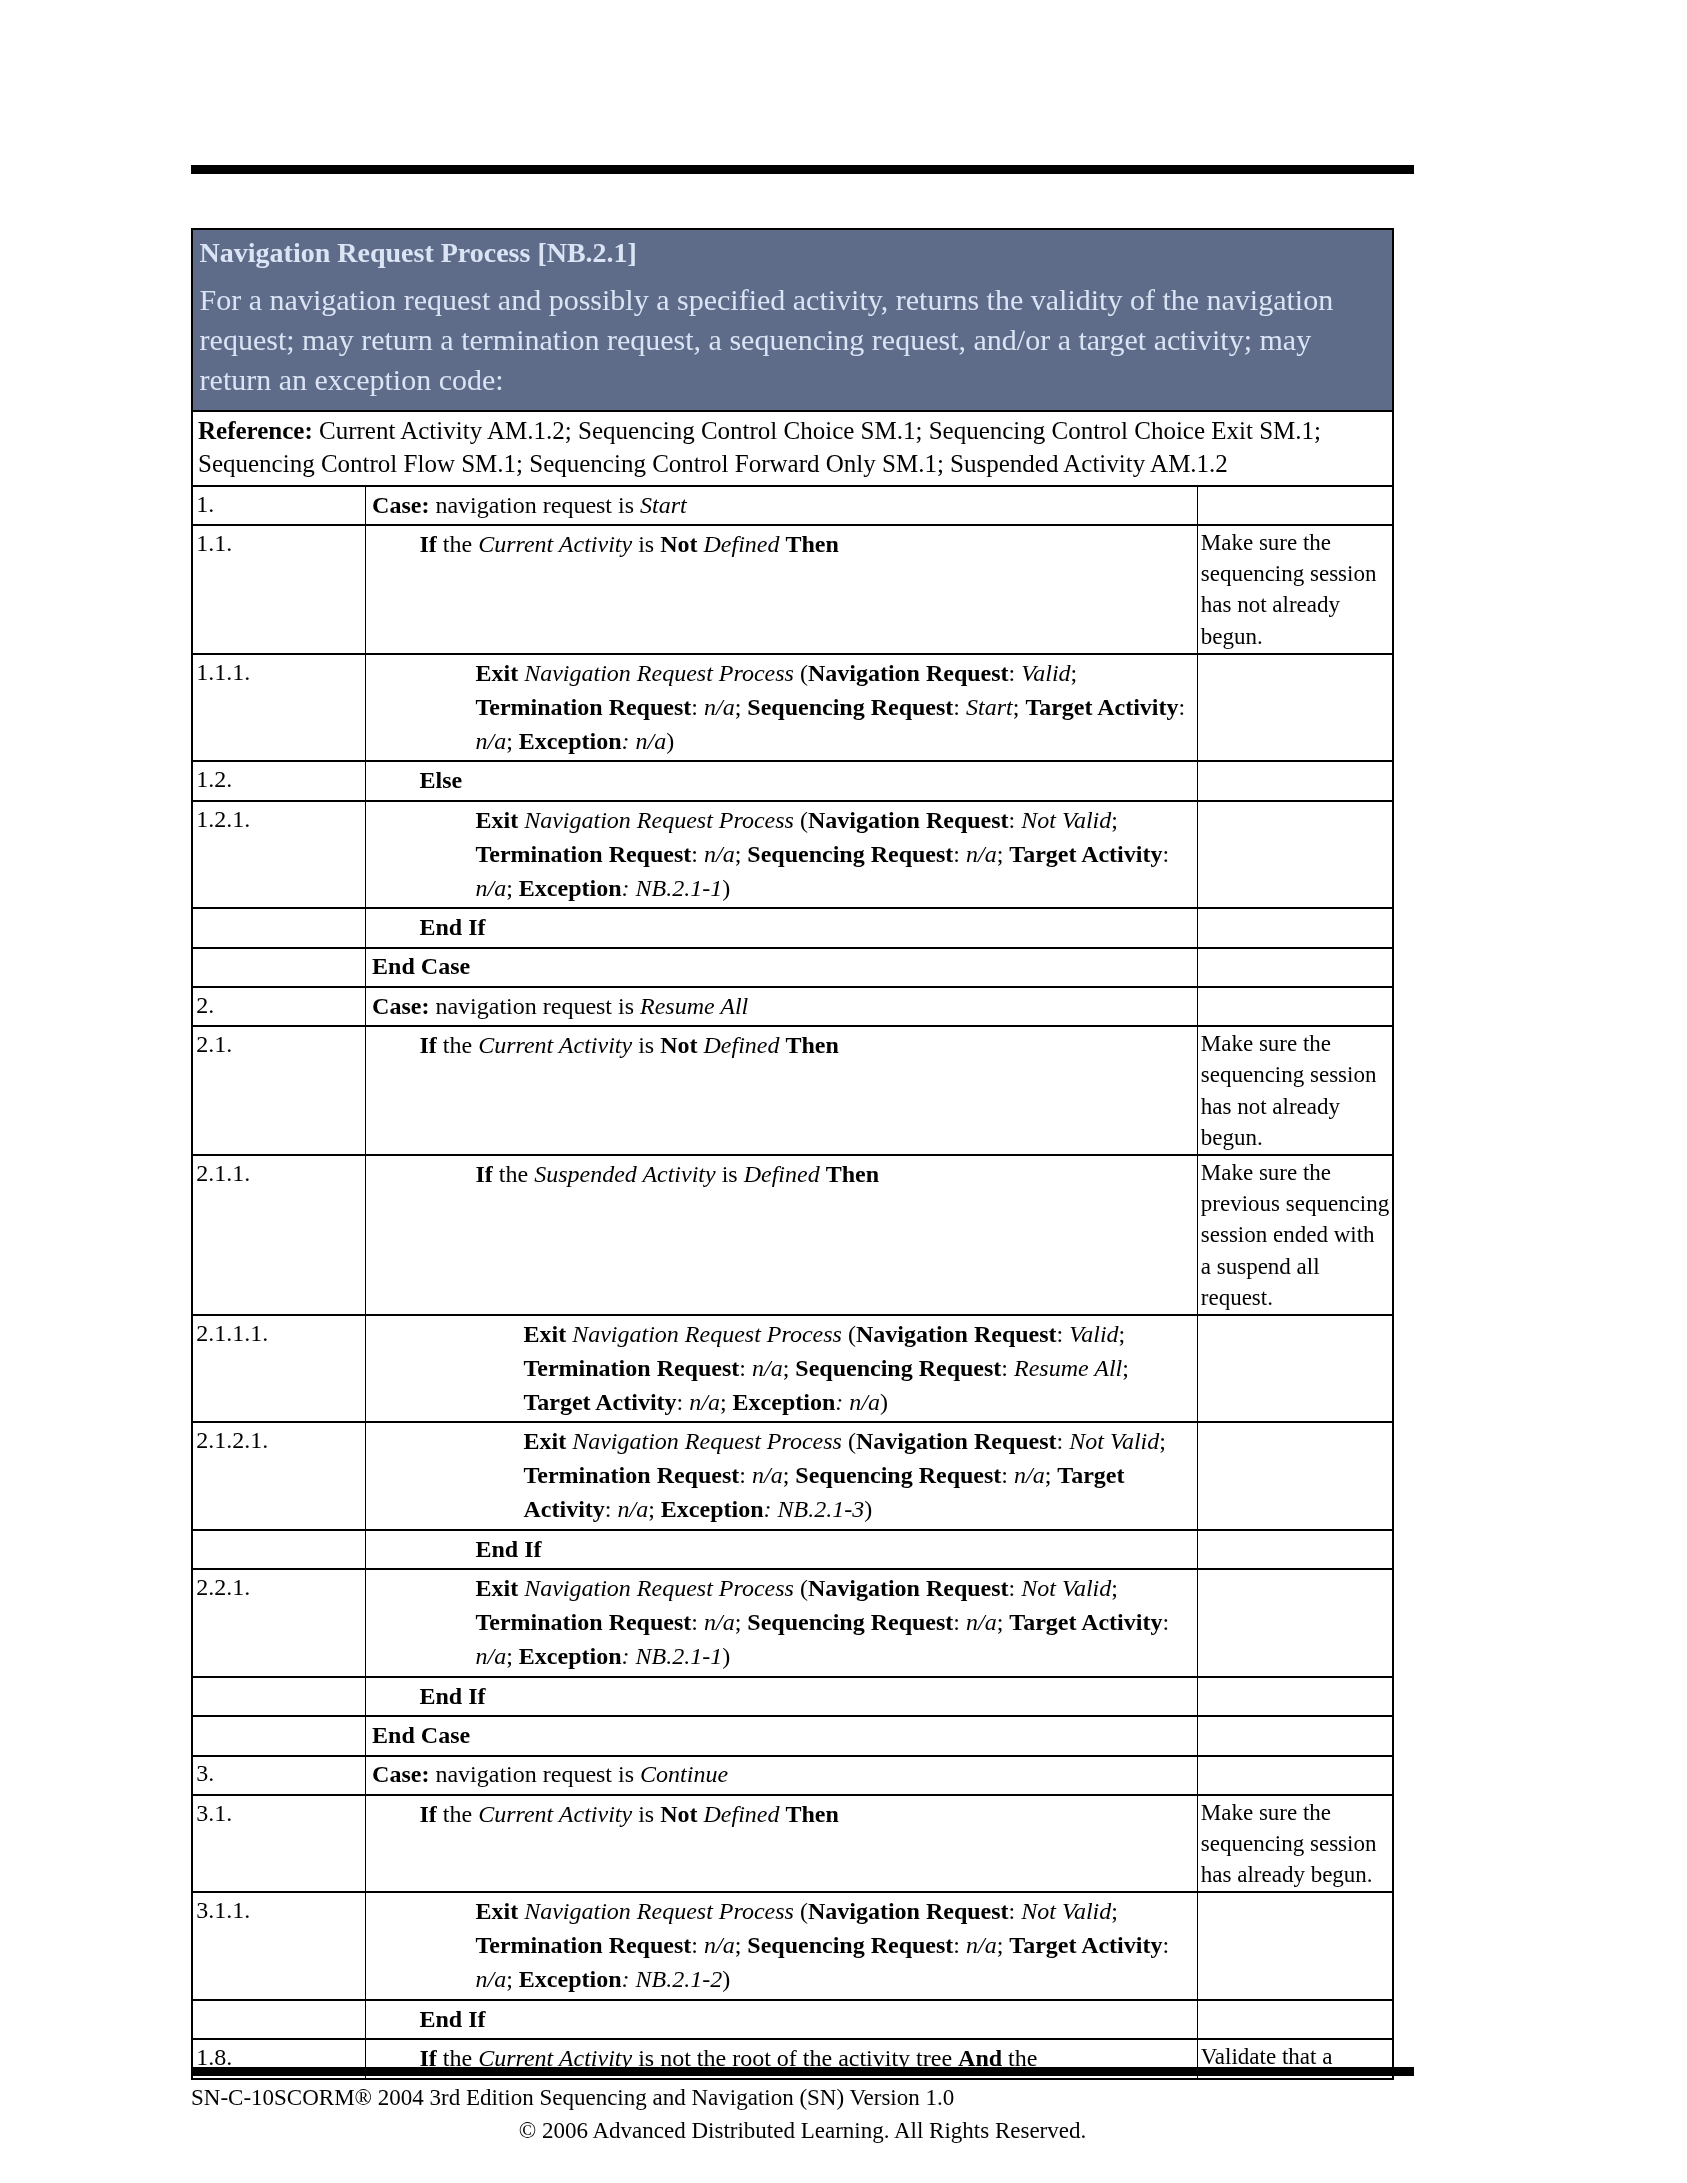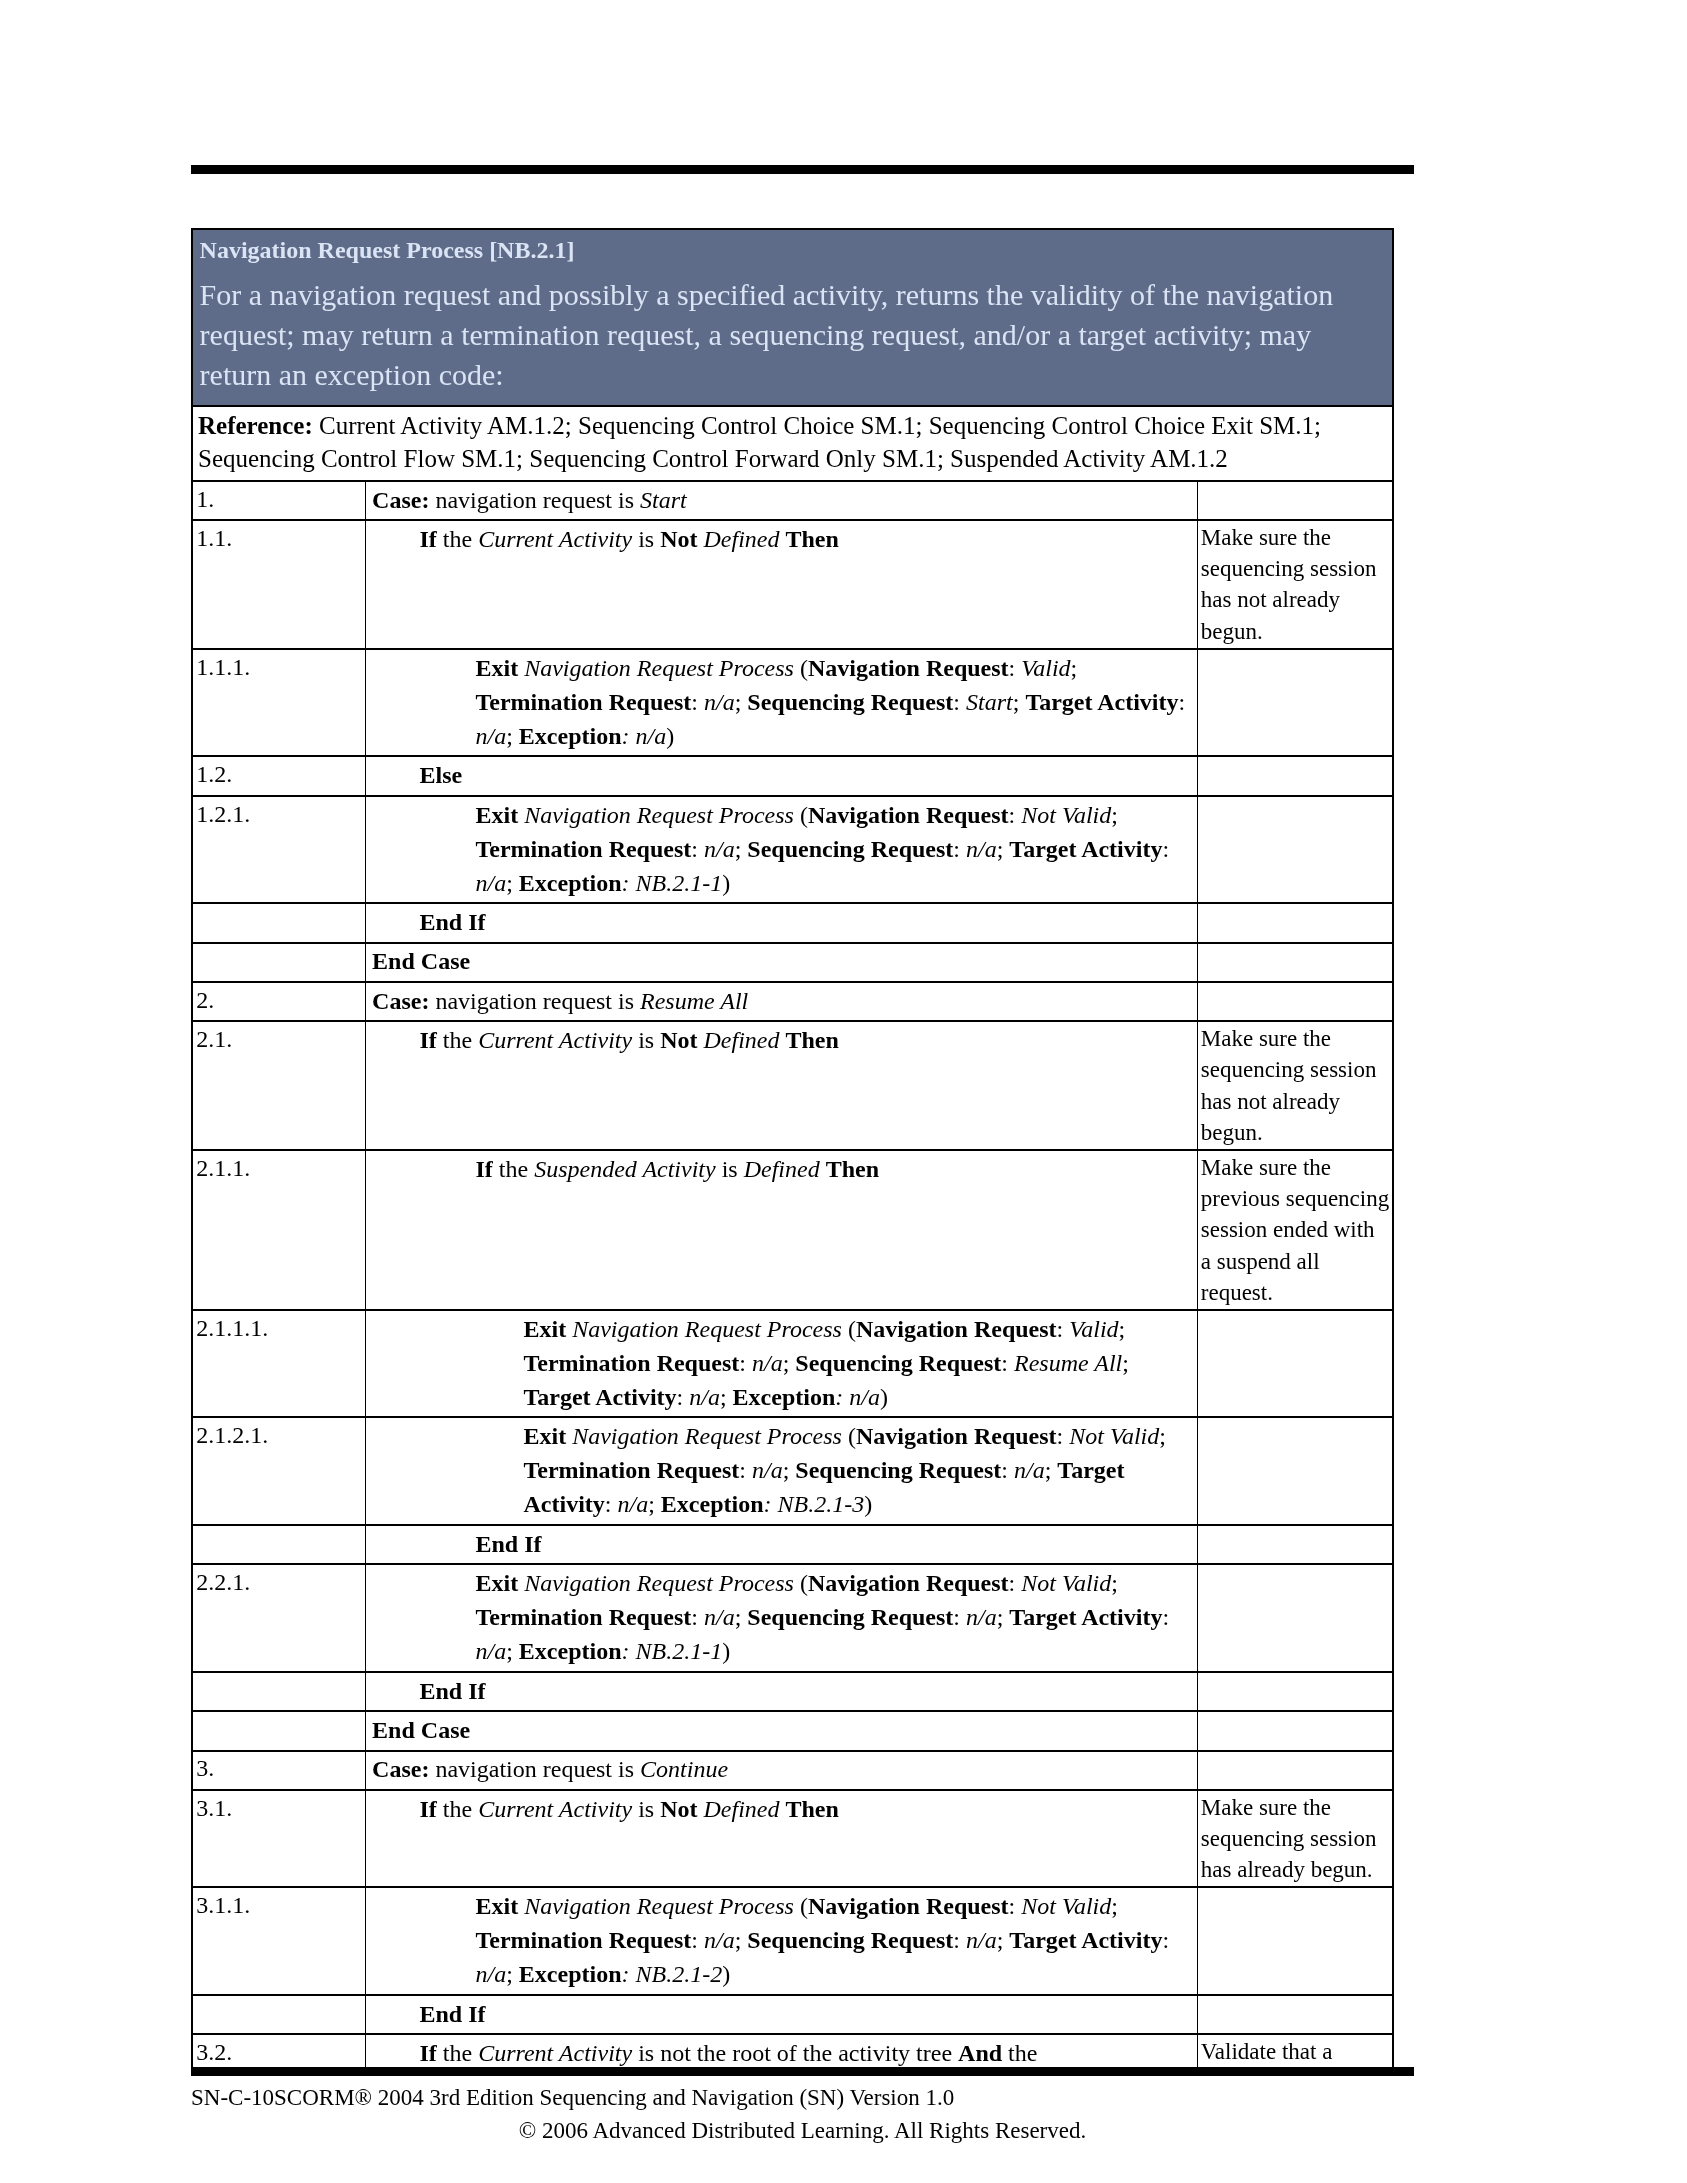--- a/index.html
+++ b/index.html
@@ -35,21 +35,21 @@
     overflow: hidden;
   }
   .col-num { width: 173px; }
   .col-content { width: 832px; }
   .col-comment { width: 196px; }
   .hdr-cell {
     background: var(--header-bg);
     color: var(--header-text);
     padding: 5px 8.2px 10px 6.6px;
   }
-  .hdr-title { font-weight: bold; font-size: 24px; line-height: 1.25; margin-bottom: 10px; }
+  .hdr-title { font-weight: bold; font-size: 28px; line-height: 1.25; margin-bottom: 10px; }
   .hdr-desc { font-size: 30px; line-height: 1.33; }
   .ref-cell { font-size: 25px; line-height: 1.33; padding: 2.5px 6.6px 4.1px 5px; }
   .num-cell { font-size: 24px; line-height: 1.38; padding: 0.8px 1.6px 0.8px 3.3px; }
   .content-cell { font-size: 24px; padding: 0.8px 6.6px 2.5px 5px; }
   .content-cell .indent-wrap { line-height: 1.42; }
   .comment-cell { font-size: 23px; line-height: 1.36; padding: 0.8px 1.6px 0.8px 3.3px; font-family: Liberation Serif, serif; }
   .b { font-weight: bold; }
   .i { font-style: italic; }
   .page-footer { position: absolute; left: 0; top: 1902px; width: 1223px; }
   .footer-line1 {
@@ -217,21 +217,21 @@
           <td class="comment-cell"></td>
         </tr>
         <tr>
           <td class="num-cell"></td>
           <td class="content-cell">
             <div class="indent-wrap" style="padding-left: 49px;"><span class="b">End If</span></div>
           </td>
           <td class="comment-cell"></td>
         </tr>
         <tr>
-          <td class="num-cell">3.2.</td>
+          <td class="num-cell">1.8.</td>
           <td class="content-cell">
             <div class="indent-wrap" style="padding-left: 49px;"><span class="b">If</span><span> the </span><span class="i">Current Activity</span><span> is not the root of the activity tree </span><span class="b">And</span><span> the</span></div>
           </td>
           <td class="comment-cell">Validate that a</td>
         </tr>
       </tbody>
   </table>
 
   <div class="page-footer">
     <div class="rule"></div>

